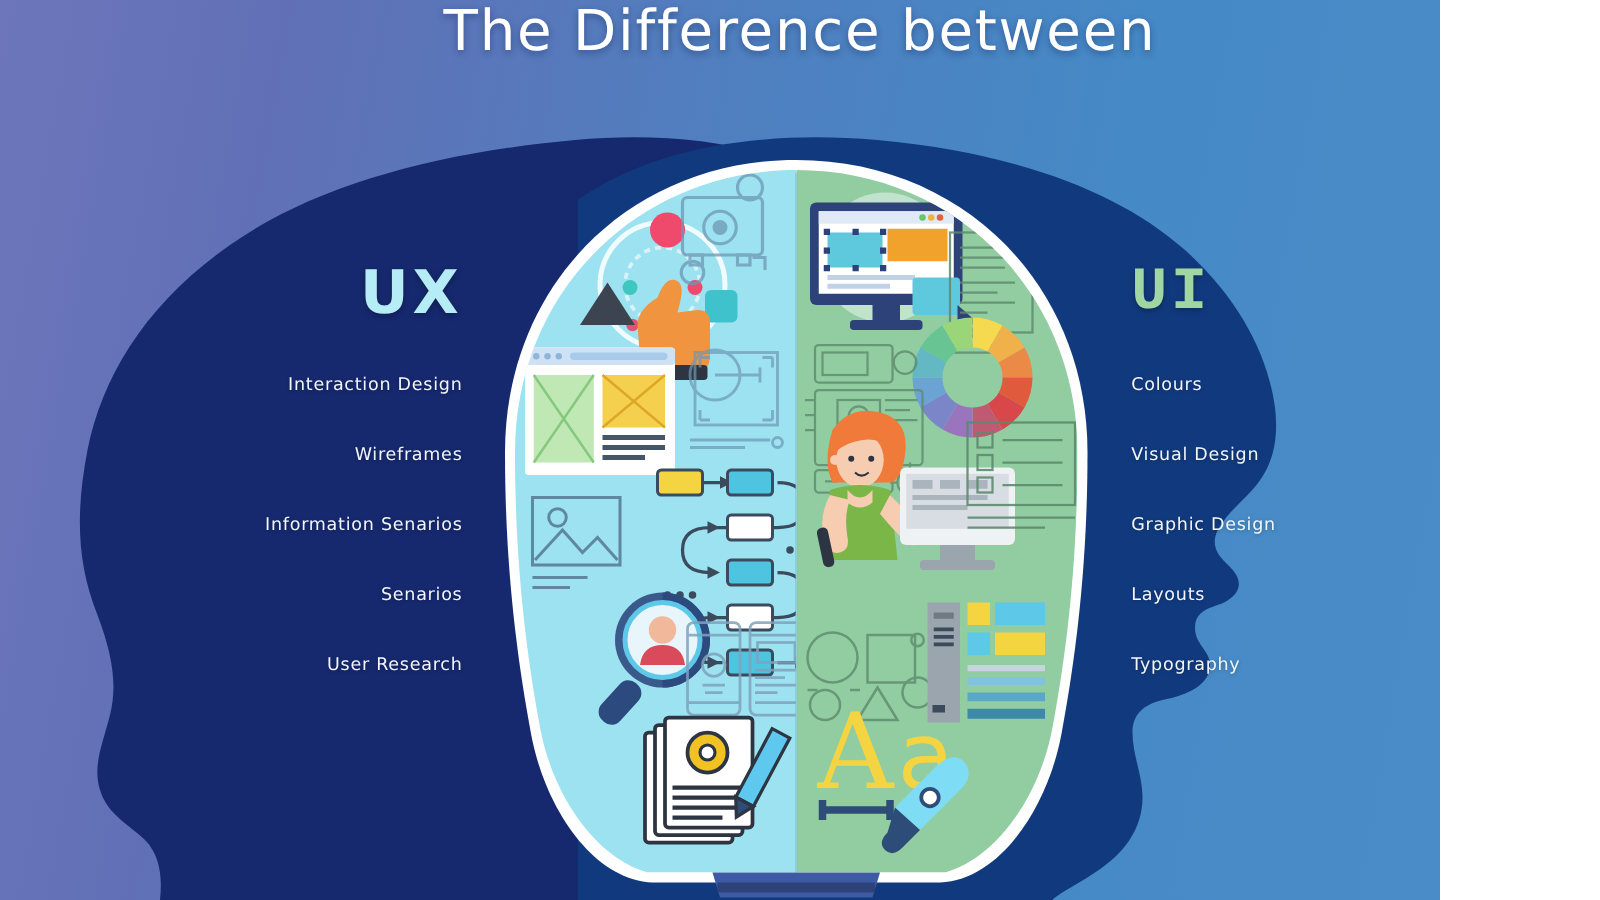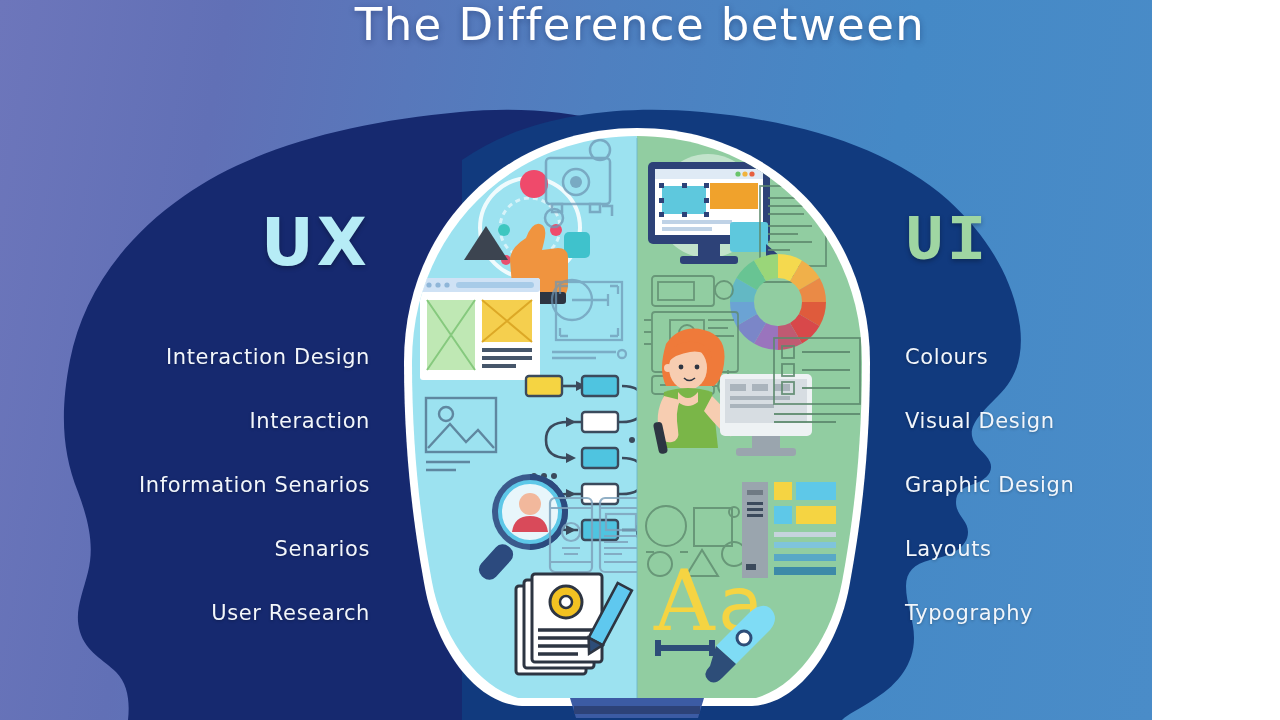--- a/index.html
+++ b/index.html
@@ -34,33 +34,33 @@
   
   .side-block {
     position: absolute;
     z-index: 6;
   }
   #ux-block { left: 70px;  top: 210px; width: 300px; text-align: right; }
   #ui-block { left: 905px; top: 210px; width: 320px; text-align: left; }
 
   .big-label {
     font-family: "DejaVu Sans", sans-serif;
-    font-size: 65px;
+    font-size: 48px;
     font-weight: 700;
     letter-spacing: 3px;
     line-height: 1;
-    margin: 0 0 70px 0;
+    margin: 0 0 42px 0;
     text-shadow: 0 2px 5px rgba(0,0,0,0.30);
   }
   #ux-label { color: #b6ecf6; }
   #ui-label { color: #9fd6a2; font-family: Liberation Mono, monospace; }
 
   .term {
     font-family: "DejaVu Sans", sans-serif;
-    font-size: 21px;
+    font-size: 14px;
     font-weight: 400;
     color: #f2f6fb;
     letter-spacing: 0.6px;
     margin: 0 0 40px 0;
     white-space: nowrap;
     text-shadow: 0 1px 3px rgba(0,0,0,0.28);
   }
   .term:last-child { margin-bottom: 0; }
 
   
@@ -129,21 +129,21 @@
                C 452,664 436,684 414,698
                C 396,710 386,714 380,720 Z" fill="#113a7e"></path>
     </svg>
   </div>
 
   <div id="page-title" class="lbl">The Difference between</div>
 
   <div class="side-block" id="ux-block">
     <div class="big-label" id="ux-label">UX</div>
     <div class="term">Interaction Design</div>
-    <div class="term">Interaction</div>
+    <div class="term">Wireframes</div>
     <div class="term">Information Senarios</div>
     <div class="term">Senarios</div>
     <div class="term">User Research</div>
   </div>
 
   <div class="side-block" id="ui-block">
     <div class="big-label" id="ui-label">UI</div>
     <div class="term">Colours</div>
     <div class="term">Visual Design</div>
     <div class="term">Graphic Design</div>

